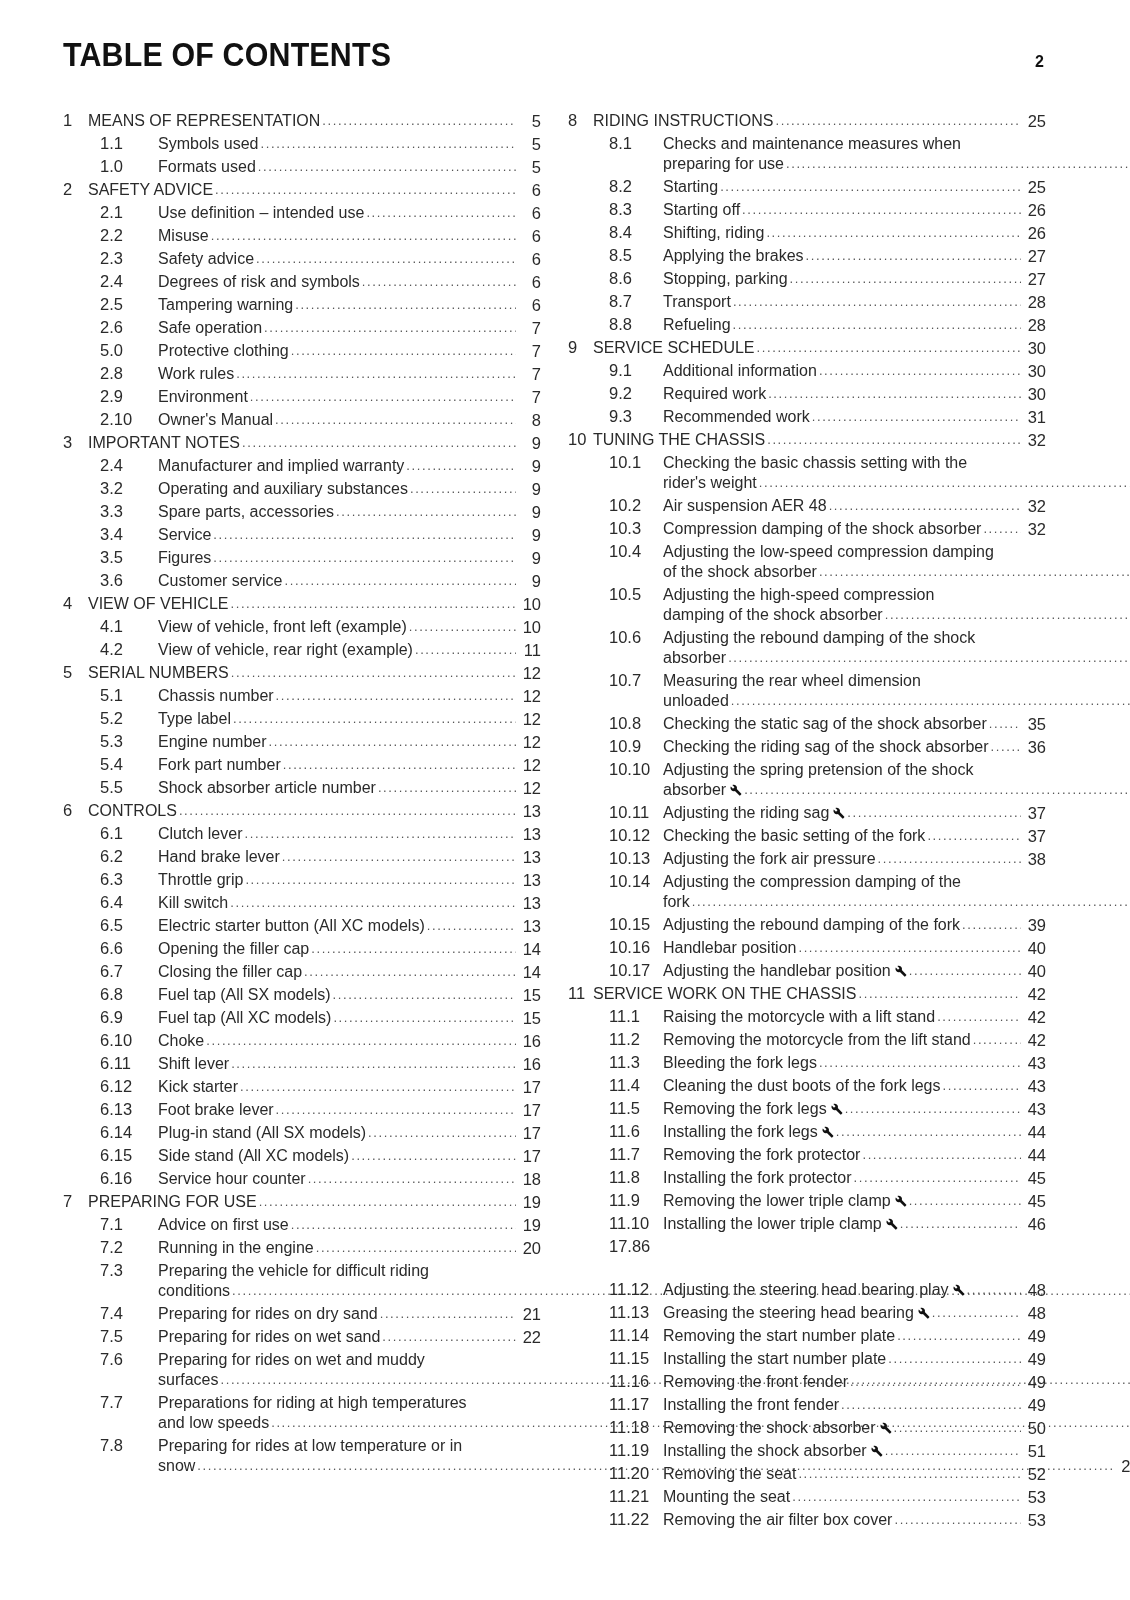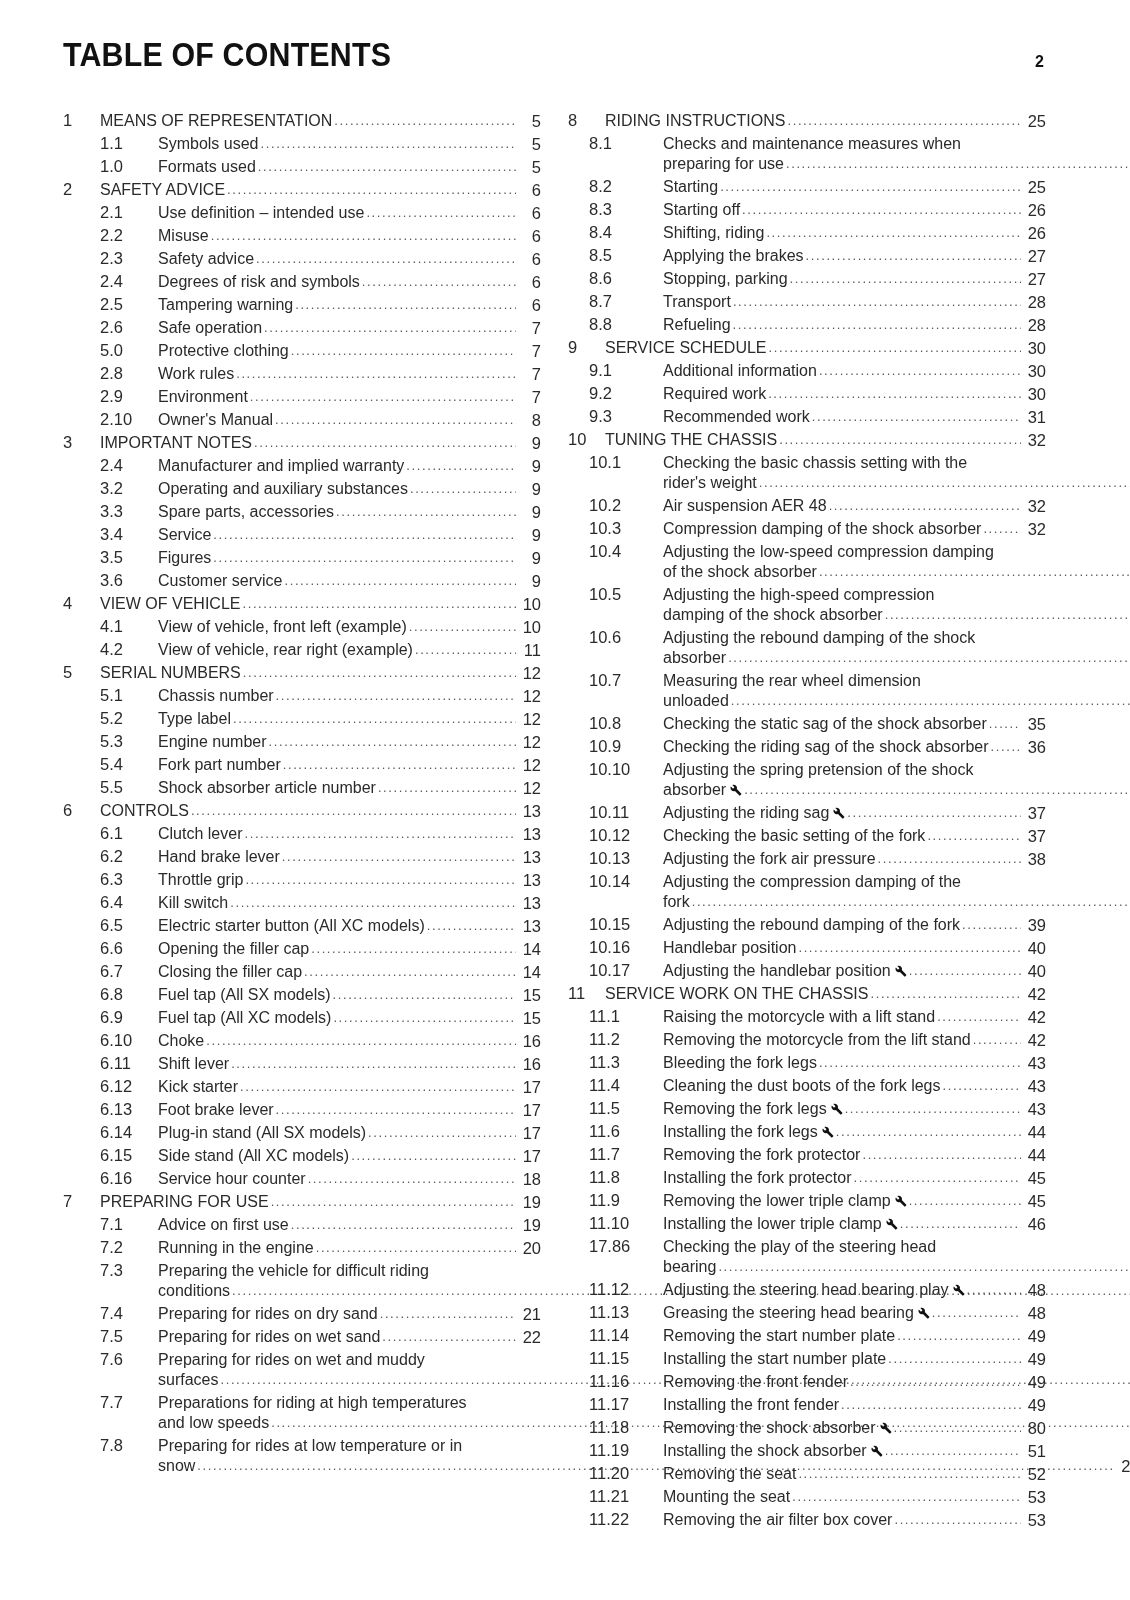--- a/index.html
+++ b/index.html
@@ -11,23 +11,23 @@
   .pagenum { position: absolute; right: 86px; top: 53px; font-size: 16px; font-weight: bold; color: #111; }
   .col { position: absolute; top: 108px; }
   .col.left { left: 60px; width: 481px; }
   .col.right { left: 565px; width: 481px; }
   .row { position: relative; display: flex; align-items: flex-end; font-size: 16px; line-height: 20px;
          min-height: 23px; }
   .row.two { min-height: 43px; }
   .num { position: absolute; top: 2px; font-size: 16.5px; }
   .chap .num { left: 3px; }
   .sec .num { left: 40px; }
-  .right .sec .num { left: 24px; }
+  .right .sec .num { left: 44px; }
   .text-wrap { display: flex; align-items: flex-end; flex: 1; min-width: 0; }
-  .chap .text-wrap { margin-left: 40px; }
+  .chap .text-wrap { margin-left: 28px; }
   .sec .text-wrap { margin-left: 98px; }
   .label { white-space: nowrap; }
   .two .label { white-space: normal; }
   .dots { flex: 1; overflow: hidden; white-space: nowrap; margin: 0 3px 0 2px; color: #555;
           letter-spacing: 1.6px; font-size: 13px; line-height: 20px; }
   .dots::before { content: "................................................................................................................................................................................"; }
   .page { width: 22px; text-align: right; font-size: 16.5px; }
   .two .label-block { display: flex; flex-direction: column; flex: 1; }
   .line1 { white-space: nowrap; line-height: 20px; }
   .line2 { display: flex; align-items: flex-end; line-height: 20px; }
@@ -895,30 +895,20 @@
     <div class="text-wrap">
       <span class="label">Installing the lower triple clamp<span class="wrench"><svg viewBox="0 0 24 24" width="12" height="12">
               <path fill="#111" d="M22.7 19.3l-9.1-9.1c.9-2.3.4-5-1.5-6.9C10.1 1.3 7.1.9 4.7 2l4.3 4.3-3 3L1.6 5C.4 7.4.9 10.4 2.9 12.4c1.9 1.9 4.6 2.4 6.9 1.5l9.1 9.1c.4.4 1 .4 1.4 0l2.3-2.3c.5-.4.5-1.1.1-1.4z"></path>
             </svg></span></span>
       <span class="dots"></span>
       <span class="page">46</span>
     </div>
   </div>
     <div class="row two sec">
     <span class="num">17.86</span>
-    <div class="text-wrap">
-      <div class="label-block">
-        <span class="line1">Checking the play of the steering head</span>
-        <div class="line2">
-          <span class="label l2">bearing</span>
-          <span class="dots"></span>
-
-        </div>
-      </div>
-    </div>
   </div>
     <div class="row sec">
     <span class="num">11.12</span>
     <div class="text-wrap">
       <span class="label">Adjusting the steering head bearing play<span class="wrench"><svg viewBox="0 0 24 24" width="12" height="12">
               <path fill="#111" d="M22.7 19.3l-9.1-9.1c.9-2.3.4-5-1.5-6.9C10.1 1.3 7.1.9 4.7 2l4.3 4.3-3 3L1.6 5C.4 7.4.9 10.4 2.9 12.4c1.9 1.9 4.6 2.4 6.9 1.5l9.1 9.1c.4.4 1 .4 1.4 0l2.3-2.3c.5-.4.5-1.1.1-1.4z"></path>
             </svg></span></span>
       <span class="dots"></span>
       <span class="page">48</span>
     </div>
@@ -965,21 +955,21 @@
       <span class="page">49</span>
     </div>
   </div>
     <div class="row sec">
     <span class="num">11.18</span>
     <div class="text-wrap">
       <span class="label">Removing the shock absorber<span class="wrench"><svg viewBox="0 0 24 24" width="12" height="12">
               <path fill="#111" d="M22.7 19.3l-9.1-9.1c.9-2.3.4-5-1.5-6.9C10.1 1.3 7.1.9 4.7 2l4.3 4.3-3 3L1.6 5C.4 7.4.9 10.4 2.9 12.4c1.9 1.9 4.6 2.4 6.9 1.5l9.1 9.1c.4.4 1 .4 1.4 0l2.3-2.3c.5-.4.5-1.1.1-1.4z"></path>
             </svg></span></span>
       <span class="dots"></span>
-      <span class="page">80</span>
+      <span class="page">50</span>
     </div>
   </div>
     <div class="row sec">
     <span class="num">11.19</span>
     <div class="text-wrap">
       <span class="label">Installing the shock absorber<span class="wrench"><svg viewBox="0 0 24 24" width="12" height="12">
               <path fill="#111" d="M22.7 19.3l-9.1-9.1c.9-2.3.4-5-1.5-6.9C10.1 1.3 7.1.9 4.7 2l4.3 4.3-3 3L1.6 5C.4 7.4.9 10.4 2.9 12.4c1.9 1.9 4.6 2.4 6.9 1.5l9.1 9.1c.4.4 1 .4 1.4 0l2.3-2.3c.5-.4.5-1.1.1-1.4z"></path>
             </svg></span></span>
       <span class="dots"></span>
       <span class="page">51</span>

